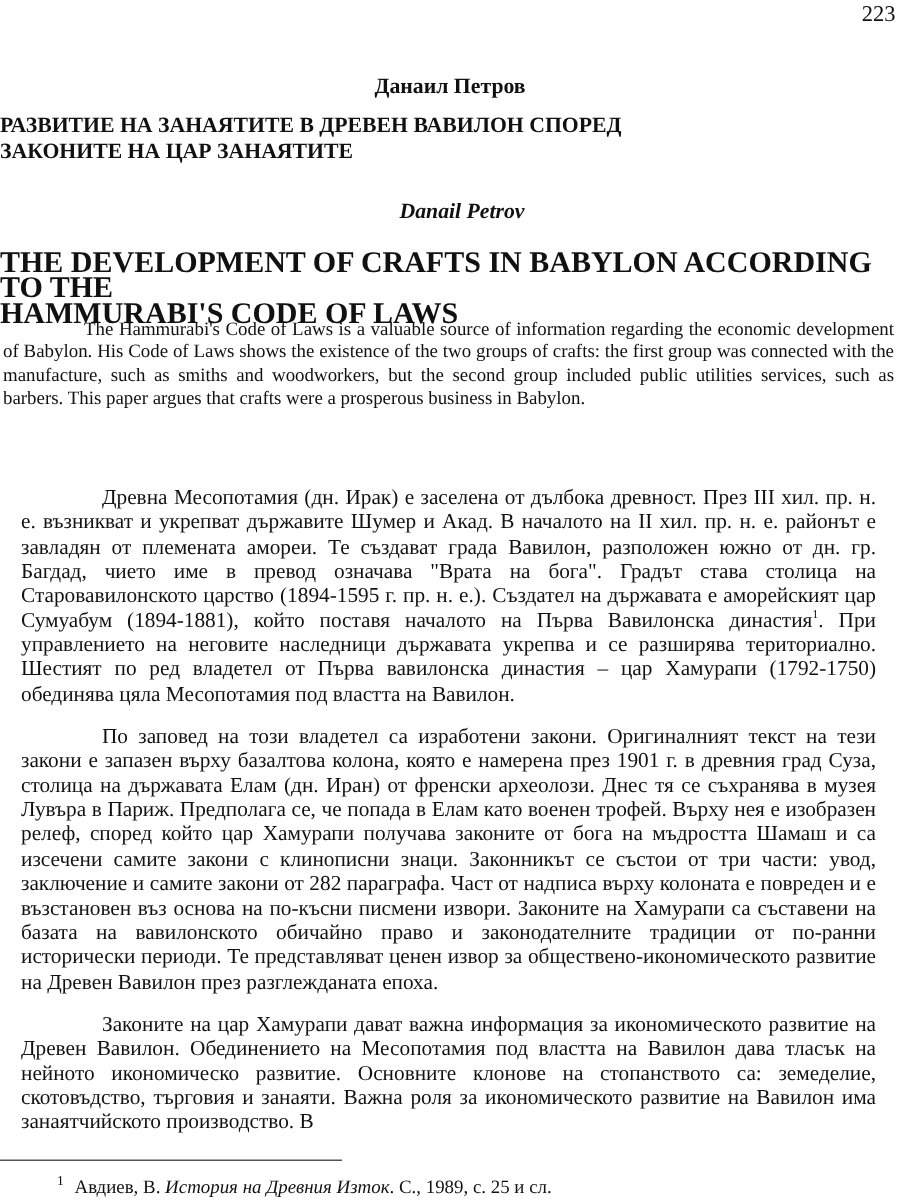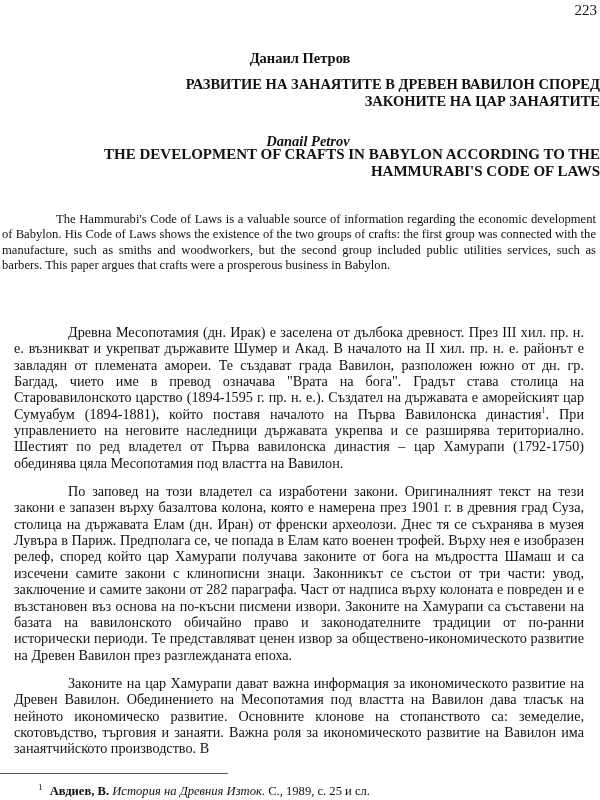--- a/index.html
+++ b/index.html
@@ -1,29 +1,29 @@
 <!DOCTYPE html>
 <html><head>
 <meta charset="utf-8">
 <style>
   html, body { margin: 0; padding: 0; background: #ffffff; }
   body { width: 600px; height: 800px; position: relative; overflow: hidden; color: #111; font-family: "Liberation Serif", "DejaVu Serif", serif; }
   .page-number { position: absolute; top: 2px; right: 3px; font-size: 15px; }
   .author-bg { position: absolute; top: 50px; left: 0; width: 600px; text-align: center; font-size: 14.5px; font-weight: bold; }
-  .title-bg { position: absolute; top: 76px; left: 0; width: 600px; text-align: right; font-size: 14.5px; font-weight: bold; line-height: 17px; }
+  .title-bg { position: absolute; top: 76px; left: 0; width: 600px; text-align: left; font-size: 14.5px; font-weight: bold; line-height: 17px; }
   .author-en { position: absolute; top: 133px; left: 8px; width: 600px; text-align: center; font-size: 14.5px; font-weight: bold; font-style: italic; }
-  .title-en { position: absolute; top: 146px; left: 0; width: 600px; text-align: right; font-size: 15px; font-weight: bold; line-height: 17px; }
+  .title-en { position: absolute; top: 167px; left: 0; width: 600px; text-align: left; font-size: 20px; font-weight: bold; line-height: 17px; }
   .abstract { position: absolute; top: 212px; left: 2px; width: 594px; font-size: 12.6px; line-height: 15.3px; text-align: justify; text-indent: 54px; margin: 0; }
   .body-text { position: absolute; top: 312px; left: 2px; width: 594px; font-size: 14.2px; line-height: 16.35px; }
   .body-text p { margin: 12px; text-align: justify; text-indent: 54px; }
   .fn-ref { font-size: 8px; vertical-align: super; line-height: 0; }
   .fn-rule { position: absolute; top: 773px; left: 0; width: 228px; height: 1px; background: #555; }
   .footnote { position: absolute; top: 782px; left: 38px; font-size: 12.6px; white-space: nowrap; }
   .footnote .num { font-size: 9px; vertical-align: super; margin-right: 4px; }
-  .footnote .fauthor { font-weight: bold; }
+  .footnote .fauthor { font-weight: normal; }
   .footnote .ftitle { font-style: italic; }
 </style>
 </head>
 <body>
 
 <div class="page-number">223</div>
 
 <div class="author-bg">Данаил Петров</div>
 
 <div class="title-bg">

